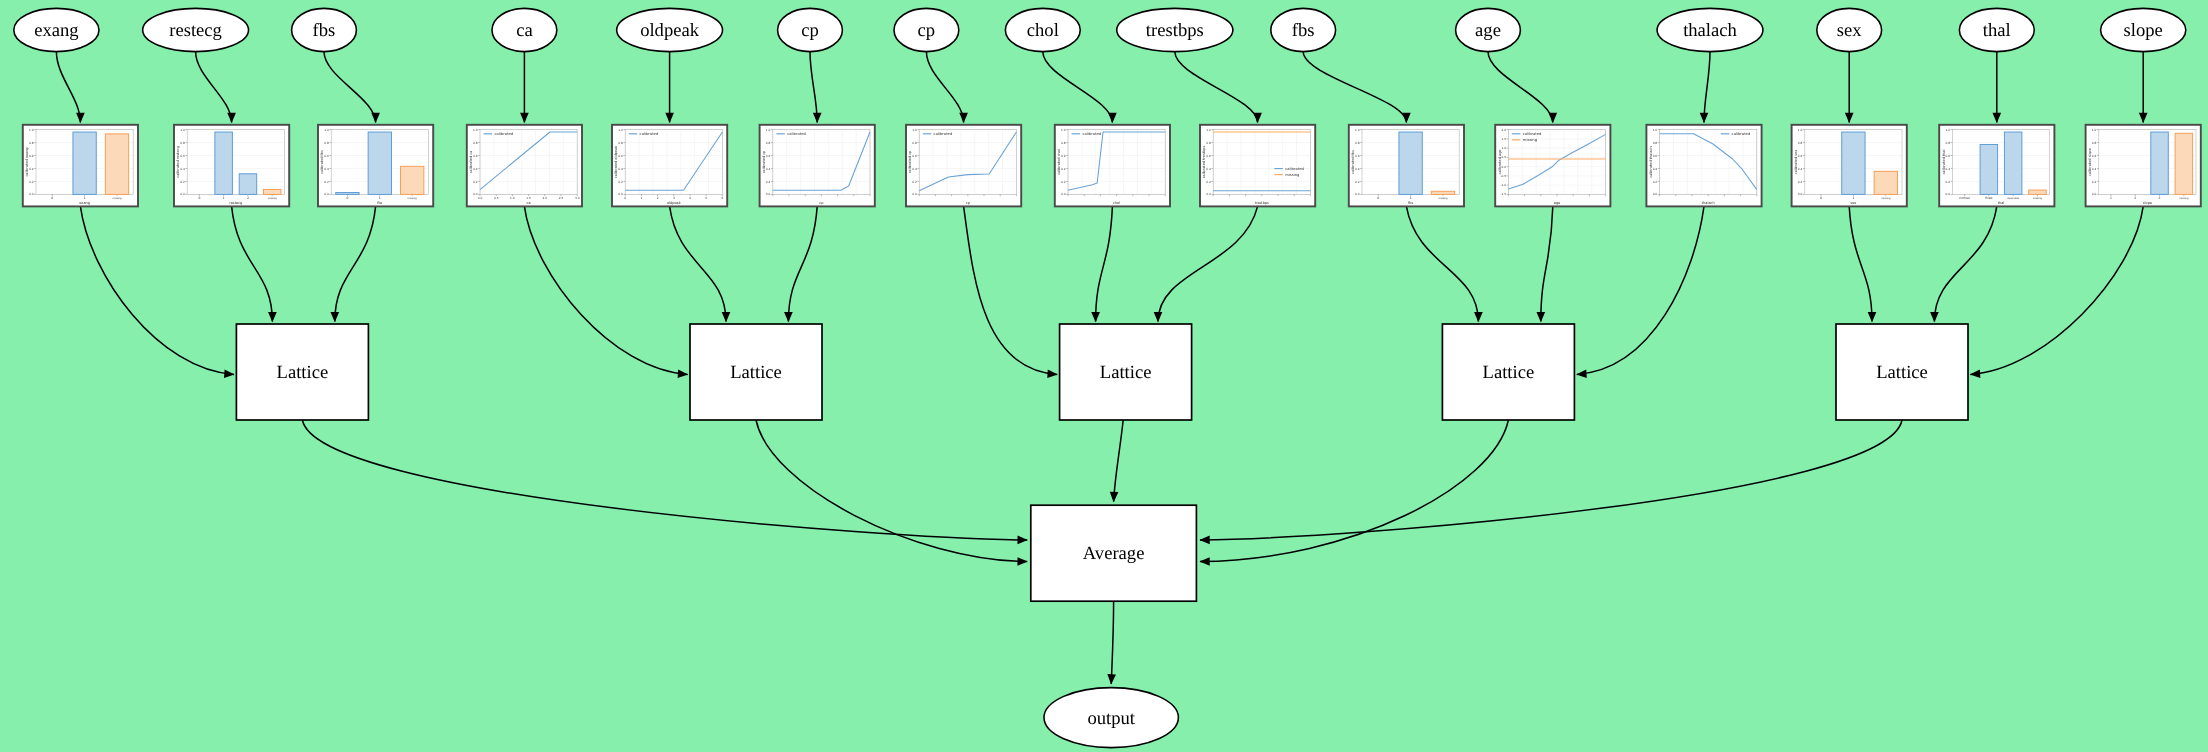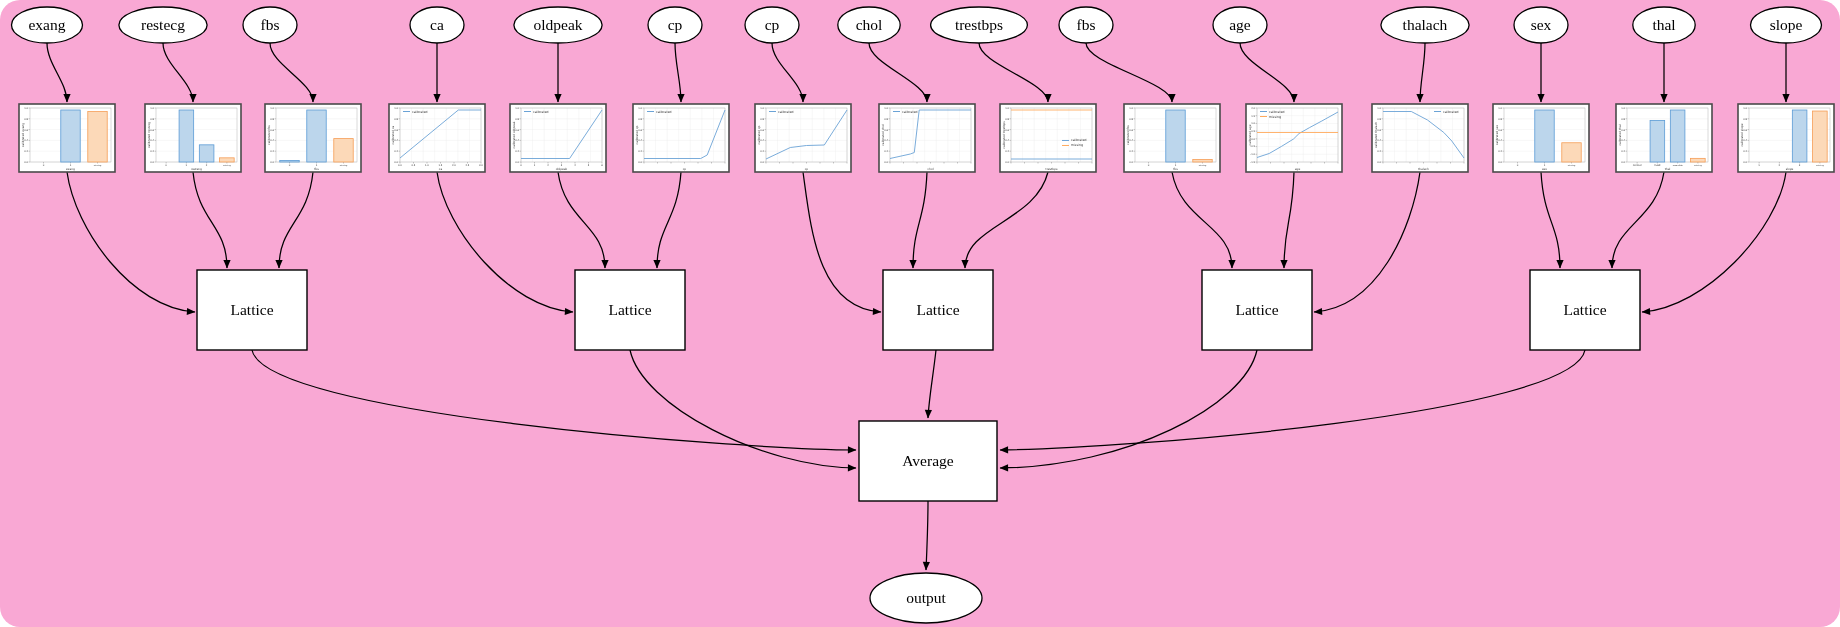--- a/index.html
+++ b/index.html
@@ -1,16 +1,16 @@
 <!DOCTYPE html>
 <html><head>
 <meta charset="utf-8">
 <style>
   html,body{margin:0;padding:0;background:#ffffff;}
-  #stage{width:1840px;height:627px;position:relative;background:#f9a8d4;border-radius:20px;}
+  #stage{width:1840px;height:627px;position:relative;background:#86efac;}
   svg{display:block;font-family:"DejaVu Sans",sans-serif;}
   .nodelabel{font-family:"Liberation Serif","DejaVu Serif",serif;font-size:15.5px;fill:#000;}
 </style>
 </head>
 <body>
 
 <div id="stage">
   <svg id="graph" width="1840" height="627" viewBox="0 0 1840 627">
     <defs>
       <marker id="ah" viewBox="0 0 10 10" refX="9" refY="5" markerUnits="userSpaceOnUse" markerWidth="11" markerHeight="9" orient="auto">

